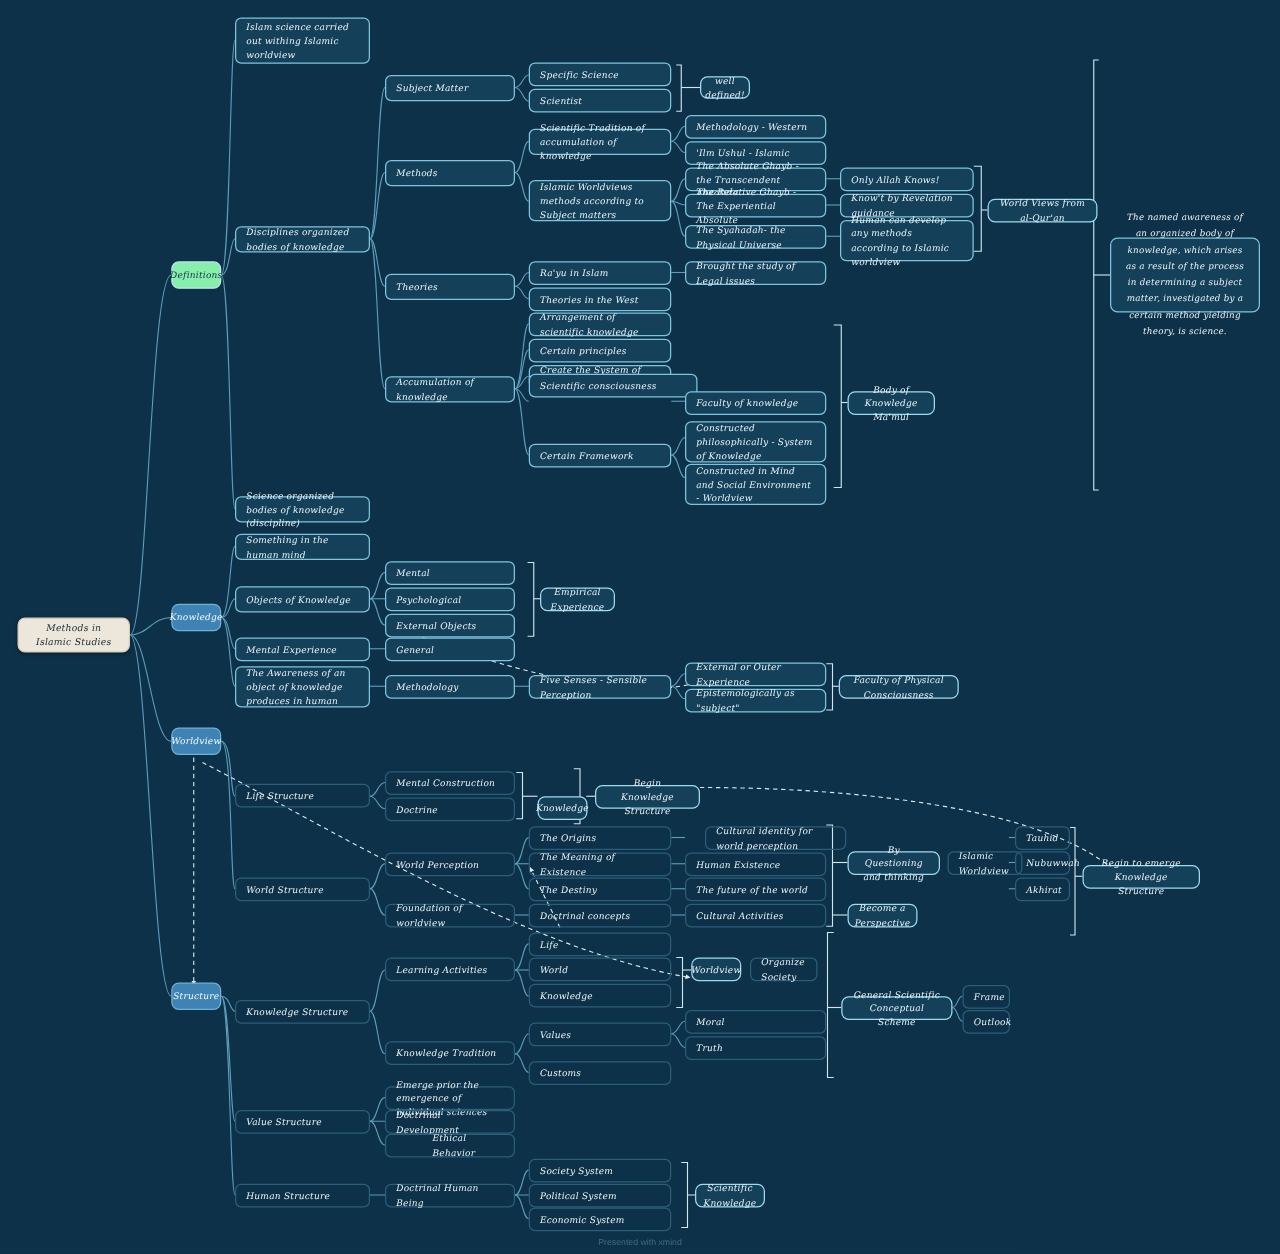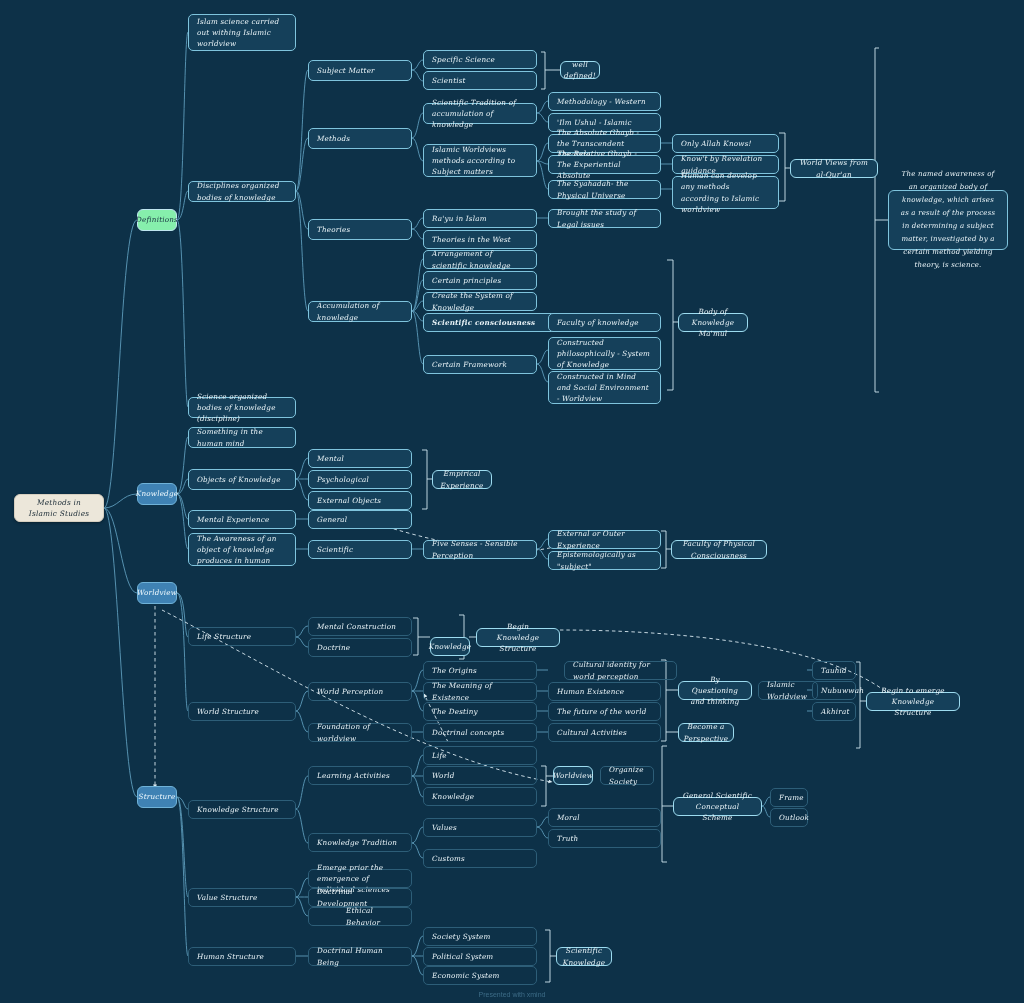--- a/index.html
+++ b/index.html
@@ -349,21 +349,21 @@
   </div>
   <div class="node box" style="left:423px;top:250px;width:114px;height:19px;">
     <span>Arrangement of scientific knowledge</span>
   </div>
   <div class="node box" style="left:423px;top:271px;width:114px;height:19px;">
     <span>Certain principles</span>
   </div>
   <div class="node box" style="left:423px;top:292px;width:114px;height:19px;">
     <span>Create the System of Knowledge</span>
   </div>
-  <div class="node box" style="left:423px;top:313px;width:135px;height:19px;font-weight:bold;">
+  <div class="node box" style="left:423px;top:299px;width:135px;height:19px;">
     <span>Scientific consciousness</span>
   </div>
   <div class="node box" style="left:548px;top:313px;width:113px;height:19px;">
     <span>Faculty of knowledge</span>
   </div>
 
   <div class="node box" style="left:423px;top:355px;width:114px;height:19px;">
     <span>Certain Framework</span>
   </div>
   <div class="node box" style="left:548px;top:337px;width:113px;height:33px;">
@@ -404,21 +404,21 @@
     <span>Mental Experience</span>
   </div>
   <div class="node box" style="left:308px;top:510px;width:104px;height:19px;">
     <span>General</span>
   </div>
 
   <div class="node box" style="left:188px;top:533px;width:108px;height:33px;">
     <span>The Awareness of an object of knowledge produces in human</span>
   </div>
   <div class="node box" style="left:308px;top:540px;width:104px;height:19px;">
-    <span>Scientific</span>
+    <span>Methodology</span>
   </div>
   <div class="node box" style="left:423px;top:540px;width:114px;height:19px;">
     <span>Five Senses - Sensible Perception</span>
   </div>
   <div class="node box" style="left:548px;top:530px;width:113px;height:19px;">
     <span>External or Outer Experience</span>
   </div>
   <div class="node box" style="left:548px;top:551px;width:113px;height:19px;">
     <span>Epistemologically as "subject"</span>
   </div>

